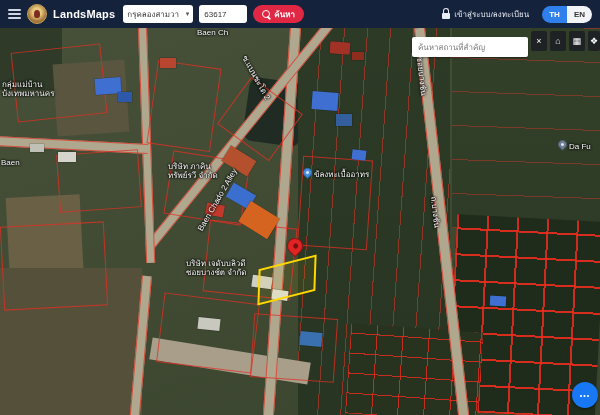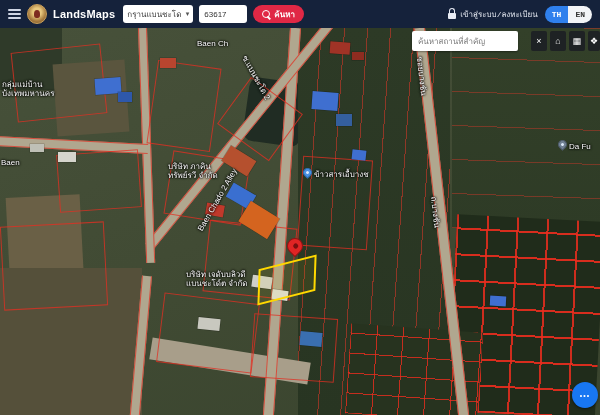--- a/index.html
+++ b/index.html
@@ -16,21 +16,21 @@
   .logo::after{content:"";position:absolute;left:6px;top:5px;width:6px;height:8px;background:#7d2b20;border-radius:50% 50% 40% 40%;}
   .brand{color:#fff;font-weight:bold;font-size:11px;margin-right:2px;letter-spacing:.2px;}
   .tb-select{background:#fff;border-radius:3px;height:18px;display:flex;align-items:center;justify-content:space-between;font-size:8px;color:#333;padding:0 4px;box-sizing:border-box;cursor:pointer;}
   .tb-select .caret{font-size:7px;color:#555;margin-left:3px;}
   .sel-province{width:70px;}
   .sel-district{width:80px;}
   .tb-input{width:48px;height:18px;border:none;border-radius:3px;font-size:8px;padding:0 5px;box-sizing:border-box;color:#333;font-family:"Liberation Sans",sans-serif;}
   .btn-search{height:18px;background:#e02845;border:none;border-radius:9px;color:#fff;font-size:8px;display:flex;align-items:center;gap:4px;padding:0 9px;font-weight:bold;cursor:pointer;font-family:"Liberation Sans",sans-serif;}
   .mag{width:6px;height:6px;border:1.5px solid #fff;border-radius:50%;position:relative;display:inline-block;}
   .mag::after{content:"";position:absolute;width:4px;height:1.5px;background:#fff;transform:rotate(45deg);left:4px;top:6px;}
-  .tb-right{margin-left:auto;display:flex;align-items:center;gap:7px;font-family:Liberation Mono, monospace;}
+  .tb-right{margin-left:auto;display:flex;align-items:center;gap:13px;}
   .login{display:flex;align-items:center;gap:4px;color:#e8ecf4;font-size:8px;cursor:pointer;}
   .lock{width:8px;height:6px;background:#e8ecf4;border-radius:1px;position:relative;margin-top:4px;display:inline-block;}
   .lock::before{content:"";position:absolute;width:4px;height:4px;border:1.3px solid #e8ecf4;border-bottom:none;border-radius:3px 3px 0 0;left:1px;top:-5px;}
   .lang{display:flex;border-radius:9px;overflow:hidden;height:17px;font-size:8px;font-weight:bold;}
   .lang-th{background:#2f80ed;color:#fff;display:flex;align-items:center;padding:0 7px;cursor:pointer;}
   .lang-en{background:#f2f4f7;color:#333;display:flex;align-items:center;padding:8px 7px;cursor:pointer;}
 
   
   .map{position:relative;width:600px;height:387px;background:linear-gradient(160deg,#47513a 0%,#404a33 55%,#39442e 100%);overflow:hidden;}
   .field{position:absolute;}
@@ -41,41 +41,41 @@
   .mlabel{position:absolute;color:#fff;font-size:8px;line-height:9px;white-space:nowrap;
           text-shadow:0 0 2px #000,0 0 2px #000,0 0 3px #000;z-index:8;}
   .pin{position:absolute;width:9px;height:9px;background:#4a90e2;border-radius:50% 50% 50% 0;transform:rotate(-45deg);border:1px solid #2b6cb0;box-sizing:border-box;z-index:8;}
   .pin::after{content:"";position:absolute;left:2px;top:2px;width:3px;height:3px;background:#dce9fa;border-radius:50%;}
 
   .marker{position:absolute;width:16px;height:16px;background:#e02424;border-radius:50% 50% 50% 0;transform:rotate(-45deg);border:1px solid #8e1414;box-sizing:border-box;z-index:10;}
   .marker::after{content:"";position:absolute;left:4.5px;top:4.5px;width:5px;height:5px;background:#7a0f0f;border-radius:50%;}
   .sel-parcel{position:absolute;left:258px;top:234px;width:54px;height:32px;border:2px solid #ffd800;background:rgba(255,230,0,.07);transform:skewY(-16deg) rotate(2deg);z-index:9;}
 
   
-  .map-search{position:absolute;left:412px;top:3px;width:106px;height:20px;border:none;border-radius:2px;font-size:8px;padding:0 6px;box-sizing:border-box;color:#444;z-index:20;font-family:"Liberation Sans",sans-serif;box-shadow:0 1px 2px rgba(0,0,0,.4);}
+  .map-search{position:absolute;left:412px;top:9px;width:116px;height:20px;border:none;border-radius:2px;font-size:8px;padding:0 6px;box-sizing:border-box;color:#444;z-index:20;font-family:"Liberation Sans",sans-serif;box-shadow:0 1px 2px rgba(0,0,0,.4);}
   .map-btn{position:absolute;top:3px;width:16px;height:20px;background:rgba(28,31,36,.92);color:#fff;border:none;border-radius:2px;font-size:9px;display:flex;align-items:center;justify-content:center;cursor:pointer;z-index:20;padding:0;}
 
   .chat-btn{position:absolute;left:572px;top:354px;width:26px;height:26px;border-radius:50%;background:#1877f2;color:#fff;border:none;display:flex;align-items:center;justify-content:center;font-size:7px;letter-spacing:1px;cursor:pointer;z-index:20;box-shadow:0 1px 3px rgba(0,0,0,.5);}
 </style>
 </head>
 <body>
 
 <div class="app">
 
   <header class="topbar">
     <div class="burger">
         <span></span>
         <span></span>
         <span></span>
       </div>
     <div class="logo"></div>
     <div class="brand">LandsMaps</div>
 
     <div class="tb-select sel-province">
-      <span>กรุานแบนชะโด</span>
+      <span>กรุคลองสามวา</span>
       <span class="caret">▾</span>
     </div>
     <input class="tb-input" type="text" value="63617" style="">
     <button class="btn-search">
       <span class="mag"></span>
       <span>ค้นหา</span>
     </button>
 
     <div class="tb-right">
       <div class="login">
@@ -146,32 +146,32 @@
     <div class="bld" style="left:58px;top:124px;width:18px;height:10px;background:#d5d5cc;"></div>
     <div class="bld" style="left:30px;top:116px;width:14px;height:8px;background:#bfc0b6;"></div>
     <div class="bld" style="left:300px;top:304px;width:22px;height:14px;background:#3a6fb0;transform:rotate(5deg);"></div>
     <div class="bld" style="left:490px;top:268px;width:16px;height:10px;background:#3f6fd0;transform:rotate(3deg);"></div>
 
     <div class="mlabel" style="left:2px;top:52px;">
       <span style="display:block">กลุ่มแม่บ้าน</span>
       <span style="display:block">บ้งเทพมหานคร</span>
     </div>
     <div class="mlabel" style="left:1px;top:130px;">Baen</div>
-    <div class="mlabel" style="left:197px;top:11px;">Baen Ch</div>
+    <div class="mlabel" style="left:197px;top:0;">Baen Ch</div>
     <div class="mlabel" style="left:196px;top:200px;transform:rotate(-60deg);transform-origin:left top;">Baen Chado 2 Alley</div>
     <div class="mlabel" style="left:248px;top:26px;transform:rotate(61deg);transform-origin:left top;">ซ.แบนชะโด 2</div>
     <div class="mlabel" style="left:168px;top:134px;">
       <span style="display:block">บริษัท ภาคิน</span>
       <span style="display:block">ทรัพย์รวี จำกัด</span>
     </div>
     <span class="pin" style="left:303px;top:140px;"></span>
-    <div class="mlabel" style="left:314px;top:142px;">ข้าวสารเอื้บางช</div>
-    <div class="mlabel" style="left:186px;top:242px;">
+    <div class="mlabel" style="left:314px;top:142px;">ข้ลงทะเบื้ออาทร</div>
+    <div class="mlabel" style="left:186px;top:231px;">
       <span style="display:block">บริษัท เจดับบลิวดี</span>
-      <span style="display:block">แบนชะโด์ต จำกัด</span>
+      <span style="display:block">ซอยบางช์ต จำกัด</span>
     </div>
     <div class="mlabel" style="left:424px;top:28px;transform:rotate(84deg);transform-origin:left top;">ซอยบางชัน</div>
     <div class="mlabel" style="left:438px;top:168px;transform:rotate(84deg);transform-origin:left top;">ถ.บางชัน</div>
     <span class="pin" style="left:558px;top:112px;background:#6f7f92;border-color:#4d5a6a;"></span>
     <div class="mlabel" style="left:569px;top:114px;">Da Fu</div>
 
     <div class="sel-parcel"></div>
     <div class="marker" style="left:287px;top:210px;"></div>
 
     <input class="map-search" type="text" placeholder="ค้นหาสถานที่สำคัญ" style="">

